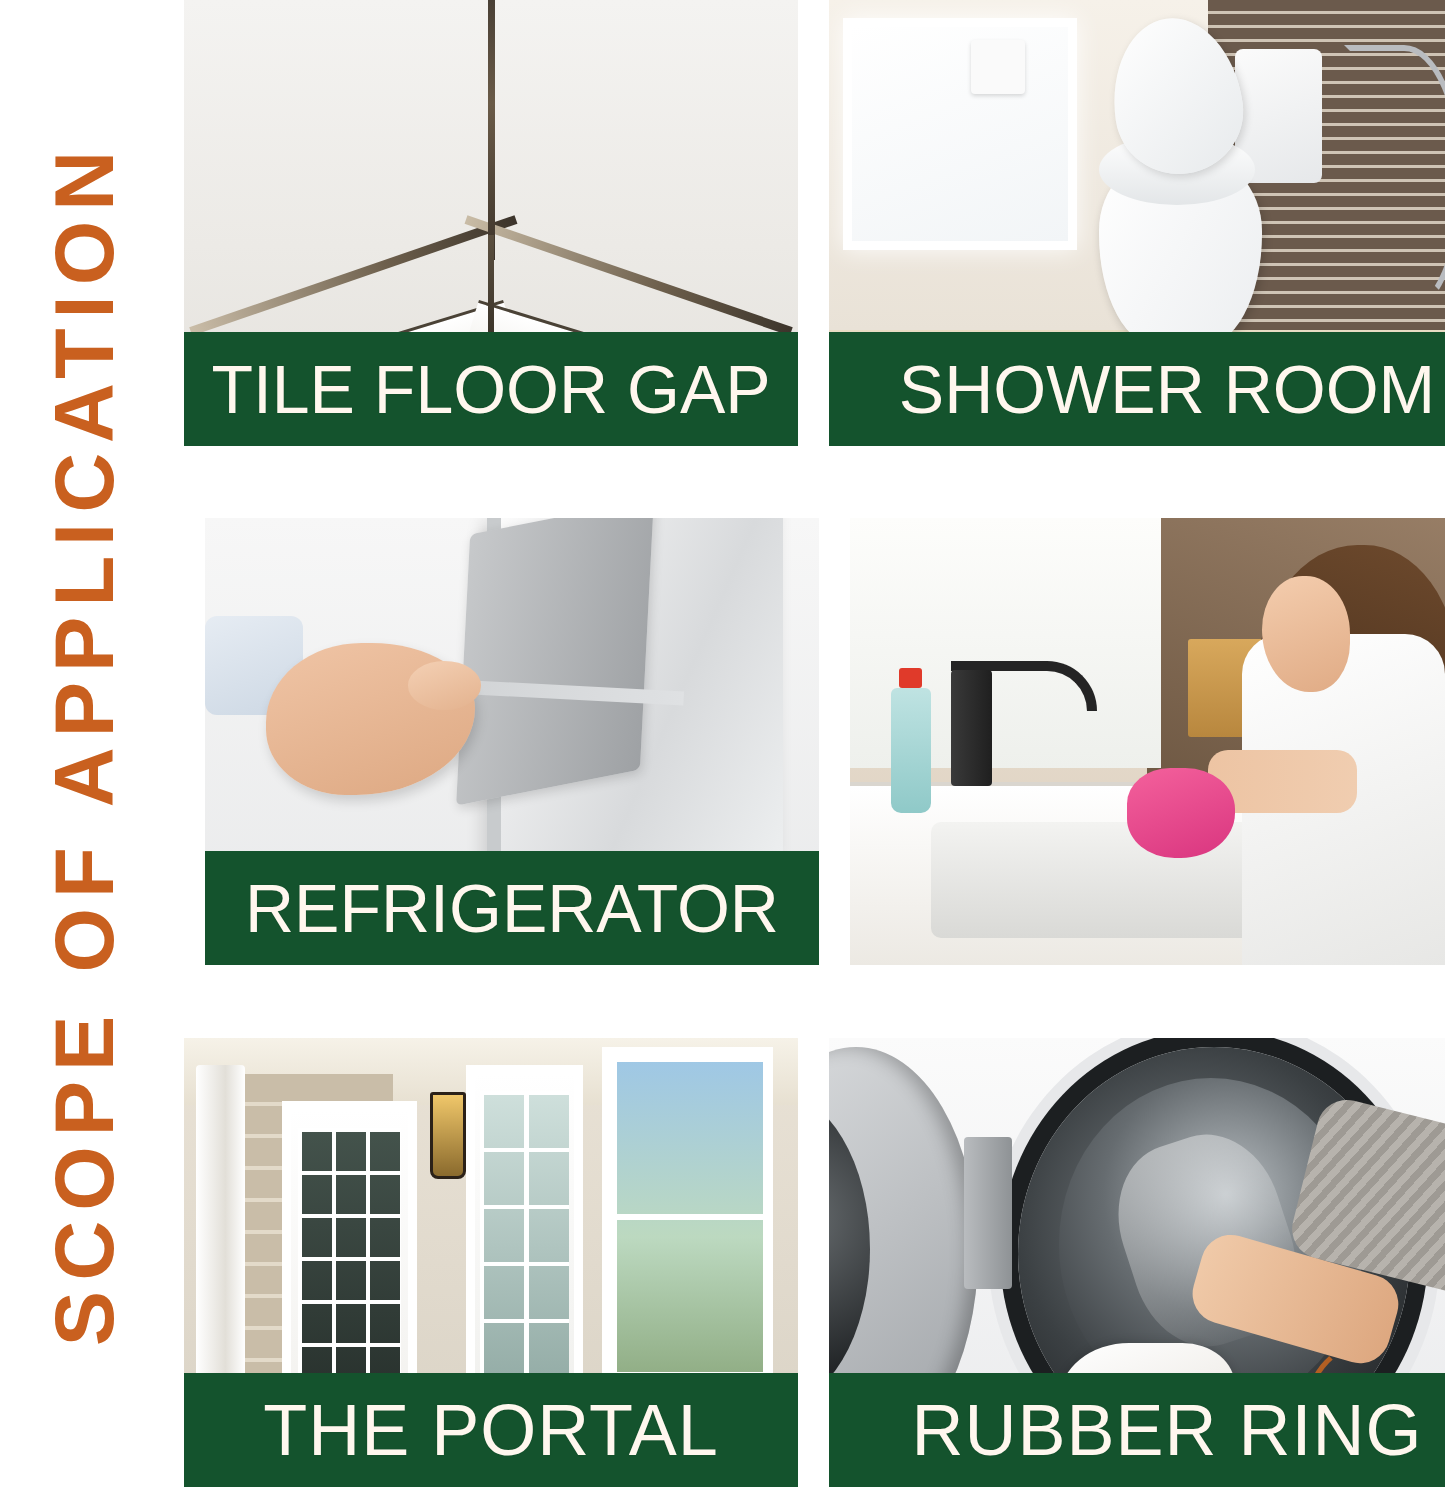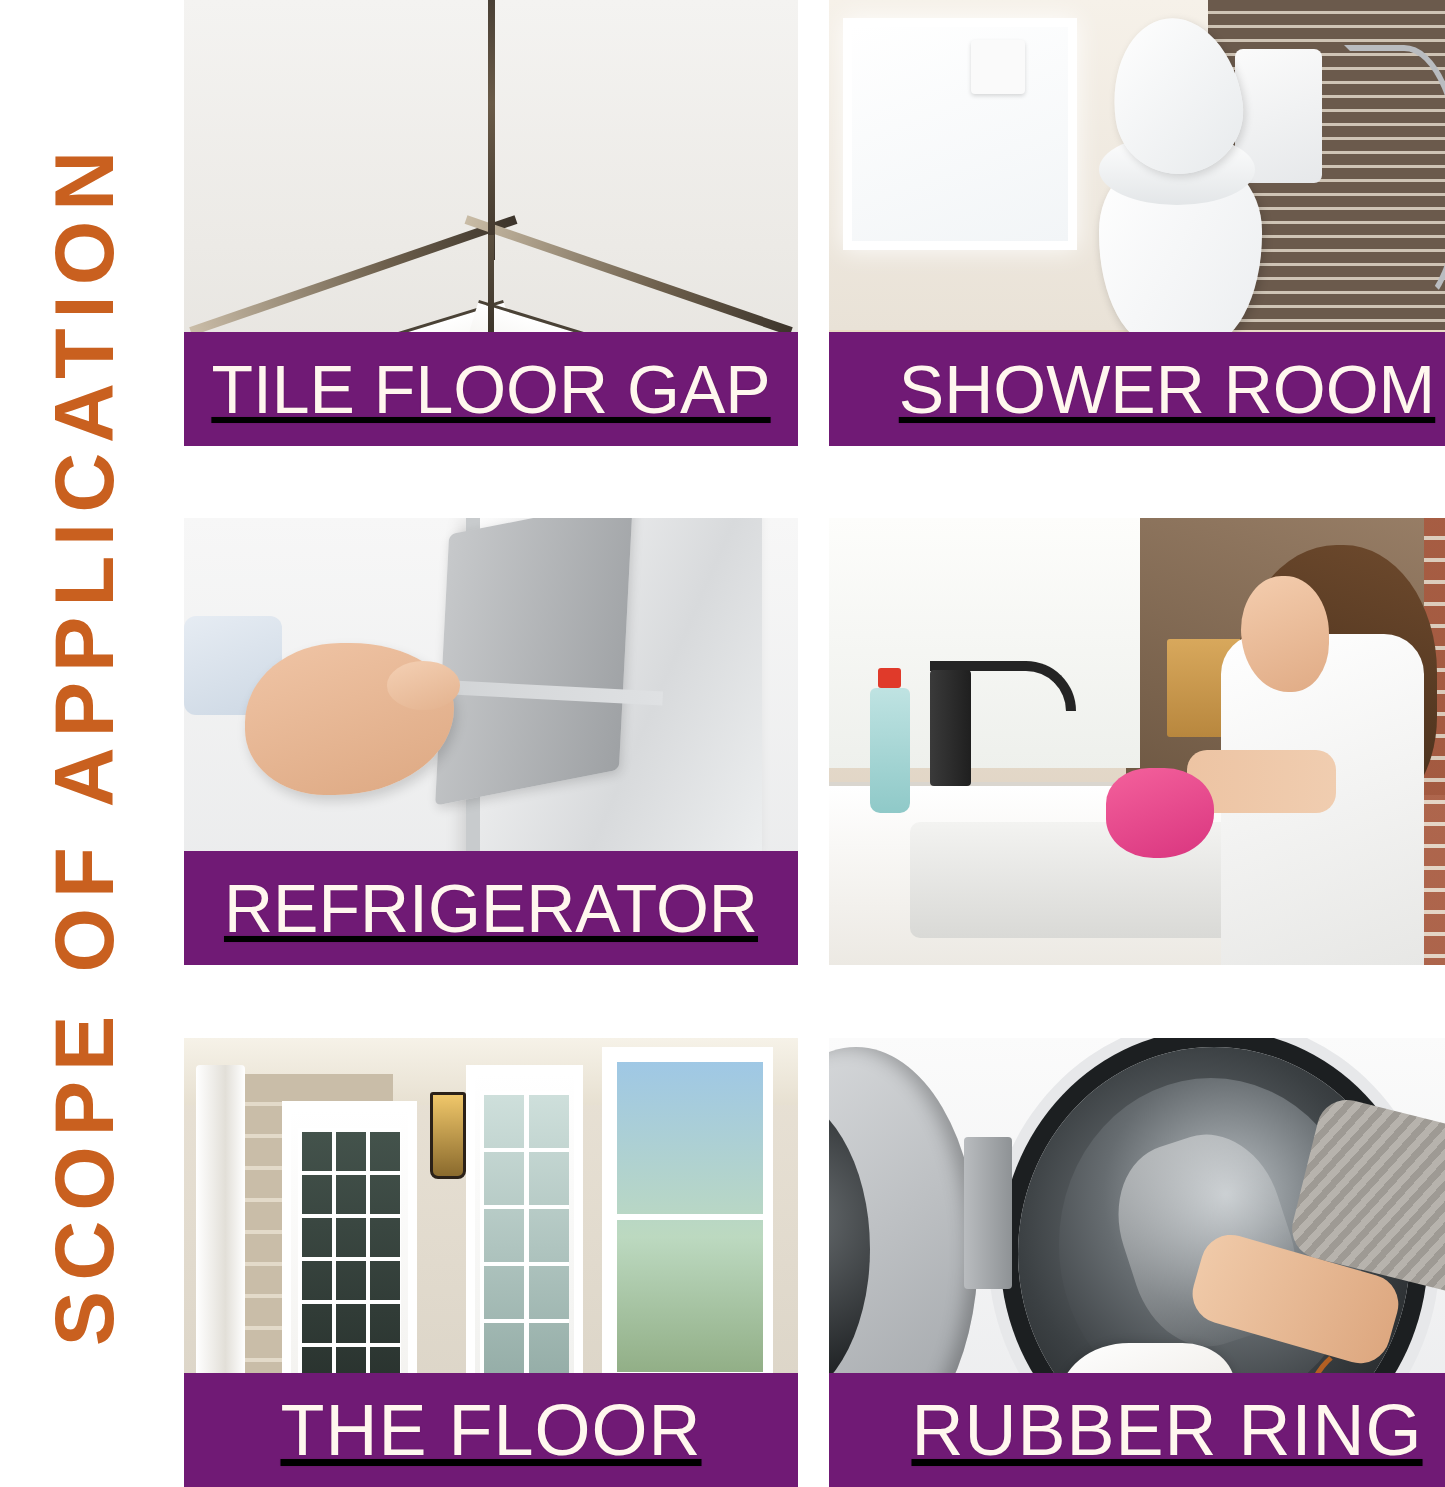--- a/index.html
+++ b/index.html
@@ -54,42 +54,41 @@
     height: 1487px;
   }
 
   .cell {
     position: absolute;
     overflow: hidden;
   }
   .cell.c-left  { left: 0px;   width: 614px; }
   .cell.c-right { left: 645px; width: 676px; }
   .cell.r-1 { top: 0px;    height: 446px; }
-  .cell.r-2 { top: 518px;  height: 447px; }
+  .cell.r-2 { top: 518px;  height: 447px; margin-left: 21px; }
   .cell.r-3 { top: 1038px; height: 449px; }
 
   .photo {
     position: absolute;
     left: 0; top: 0; right: 0; bottom: 0;
     overflow: hidden;
   }
 
   .label-bar {
     position: absolute;
     left: 0;
     bottom: 0;
     width: 100%;
     height: 114px;
-    background: #701a75;
+    background: #14532d;
     display: flex;
     align-items: center;
     justify-content: center;
     box-sizing: border-box;
     padding: 0 6px;
-    text-decoration: underline;
   }
   .label-bar .label-text {
     color: #FFF7EE;
     font-size: 72px;
     font-weight: 400;
     letter-spacing: 1px;
     line-height: 1;
     white-space: nowrap;
     font-family: "Liberation Sans", sans-serif;
     text-shadow: 0 0 2px rgba(0,0,0,0.12);
@@ -513,21 +512,21 @@
         <div class="door-a">
             <div class="panes"></div>
           </div>
         <div class="lantern"></div>
         <div class="door-b">
             <div class="panes"></div>
           </div>
         <div class="door-c"></div>
       </div>
       <div class="label-bar">
-        <span class="label-text">THE FLOOR</span>
+        <span class="label-text">THE PORTAL</span>
       </div>
     </div>
 
     <div class="cell c-right r-3">
       <div class="photo ph-washer">
         <div class="gasket-ring"></div>
         <div class="drum"></div>
         <div class="drum-fin"></div>
         <div class="door"></div>
         <div class="door-glass"></div>

